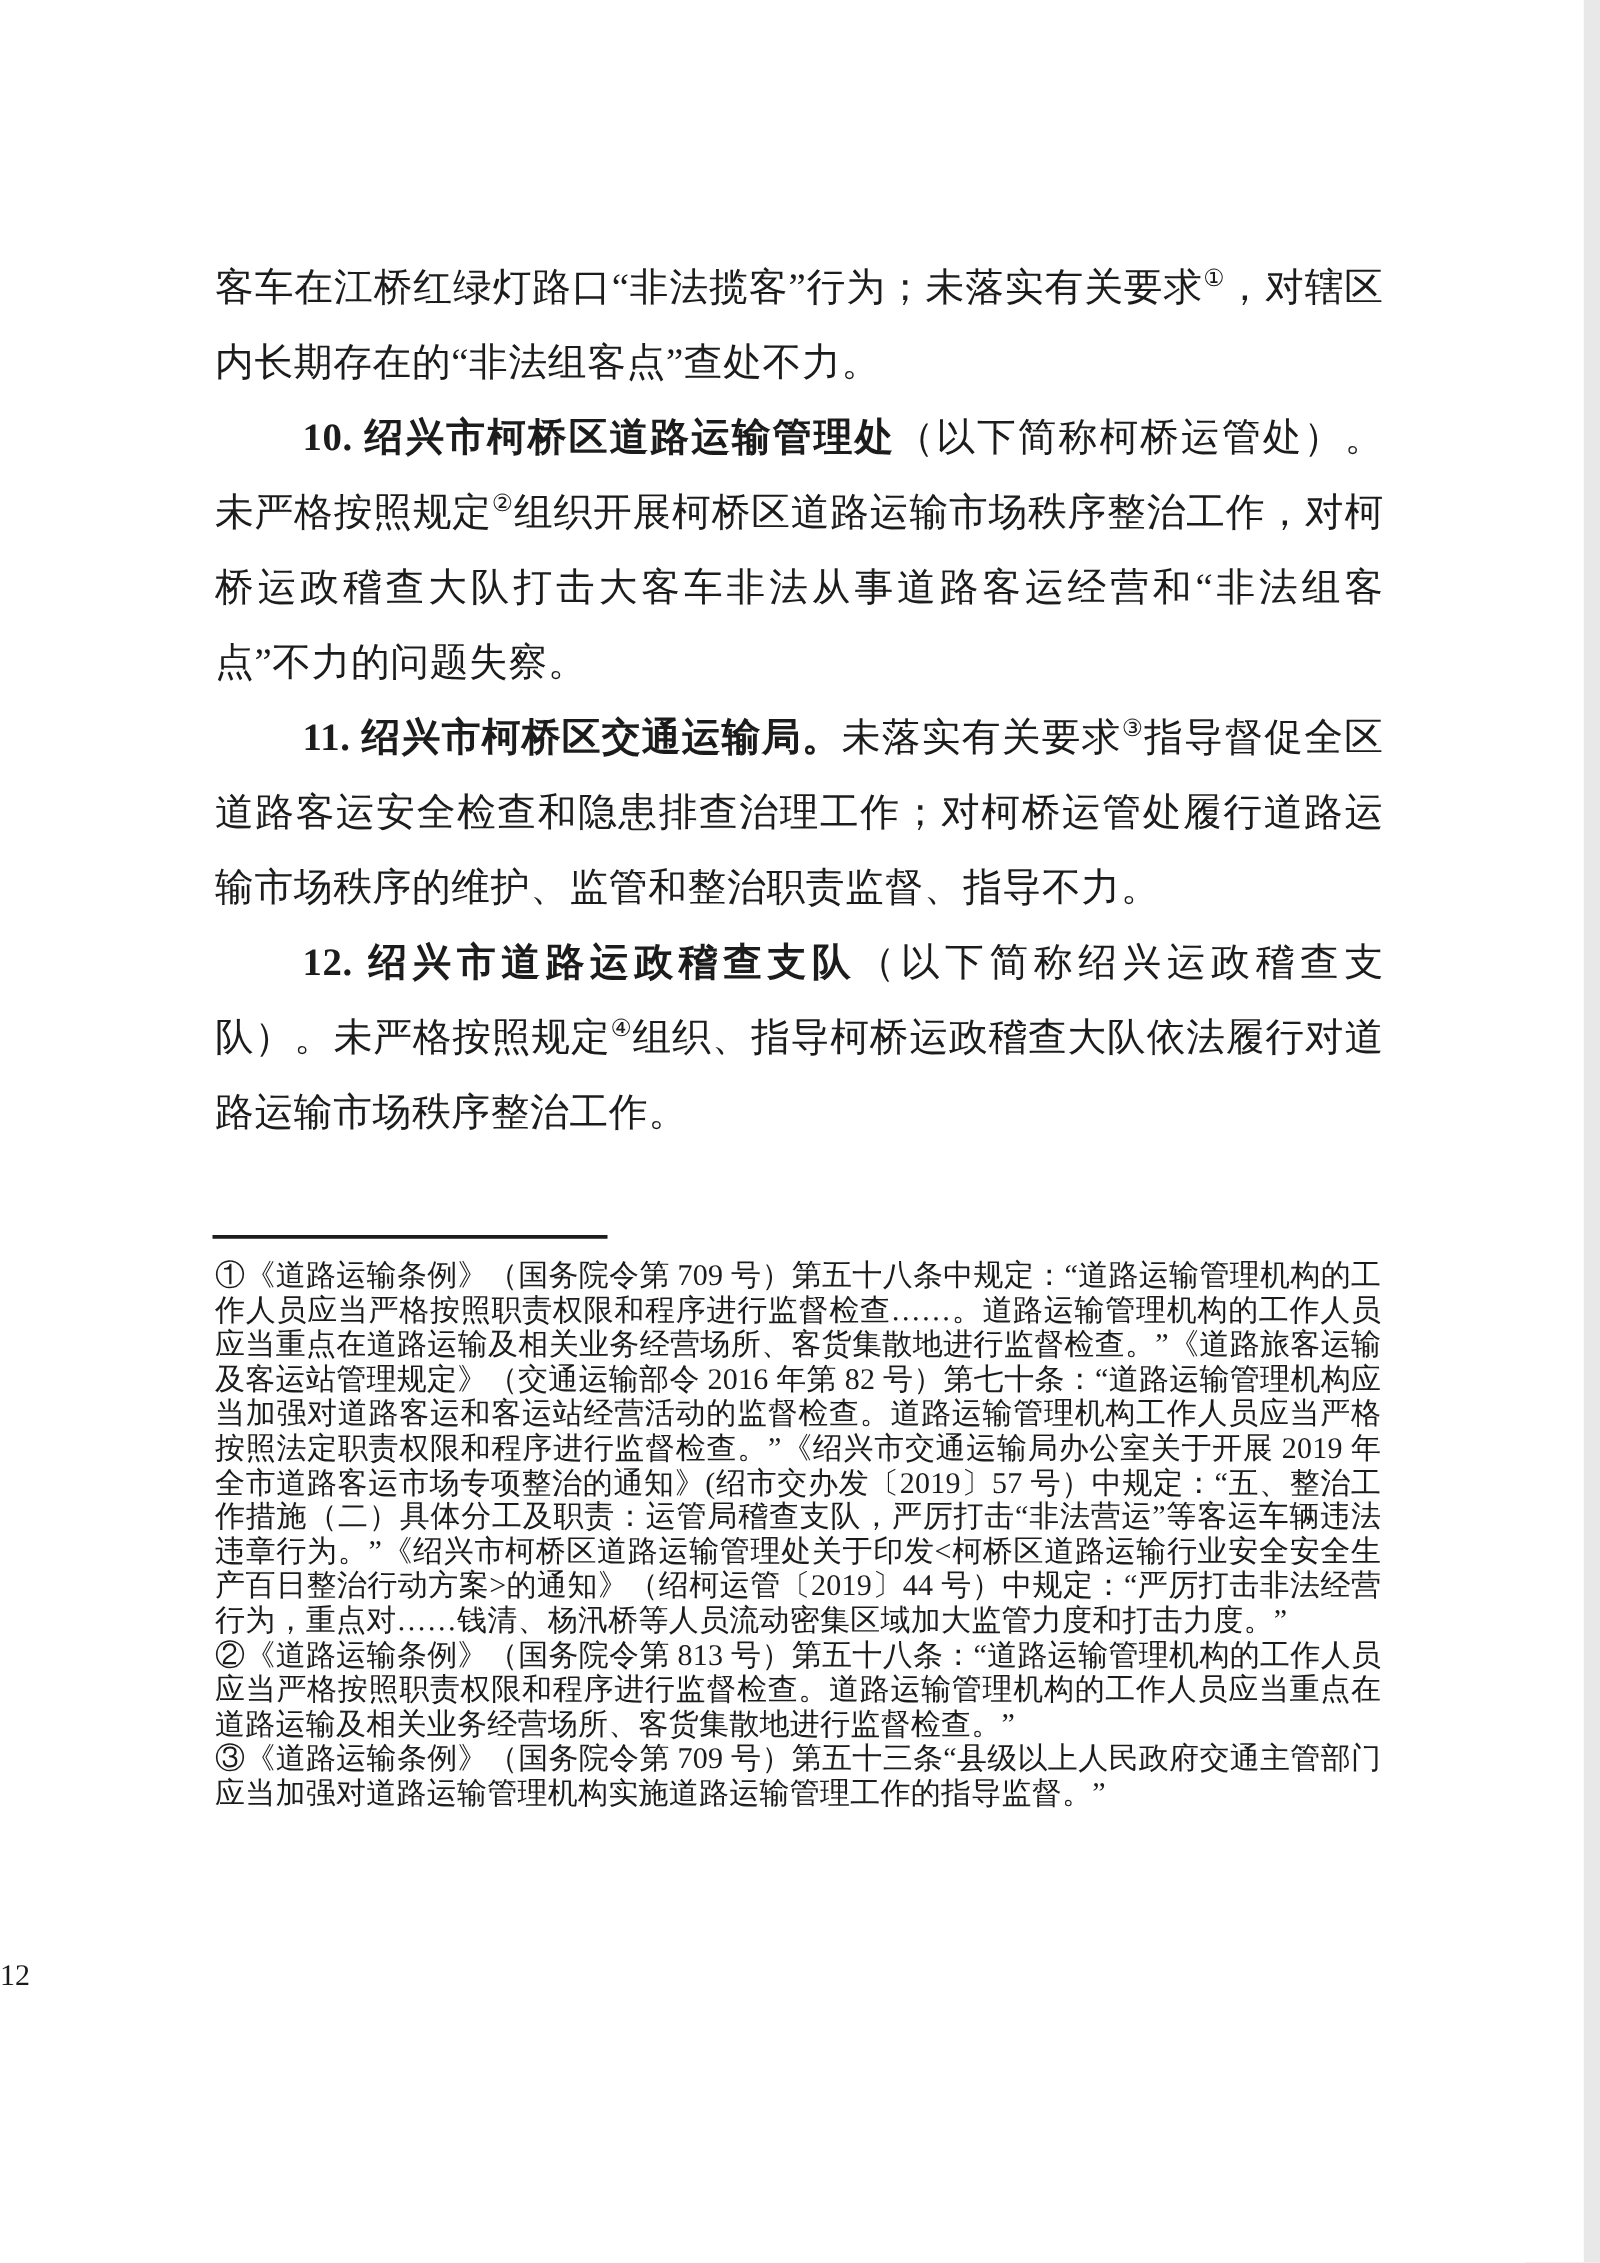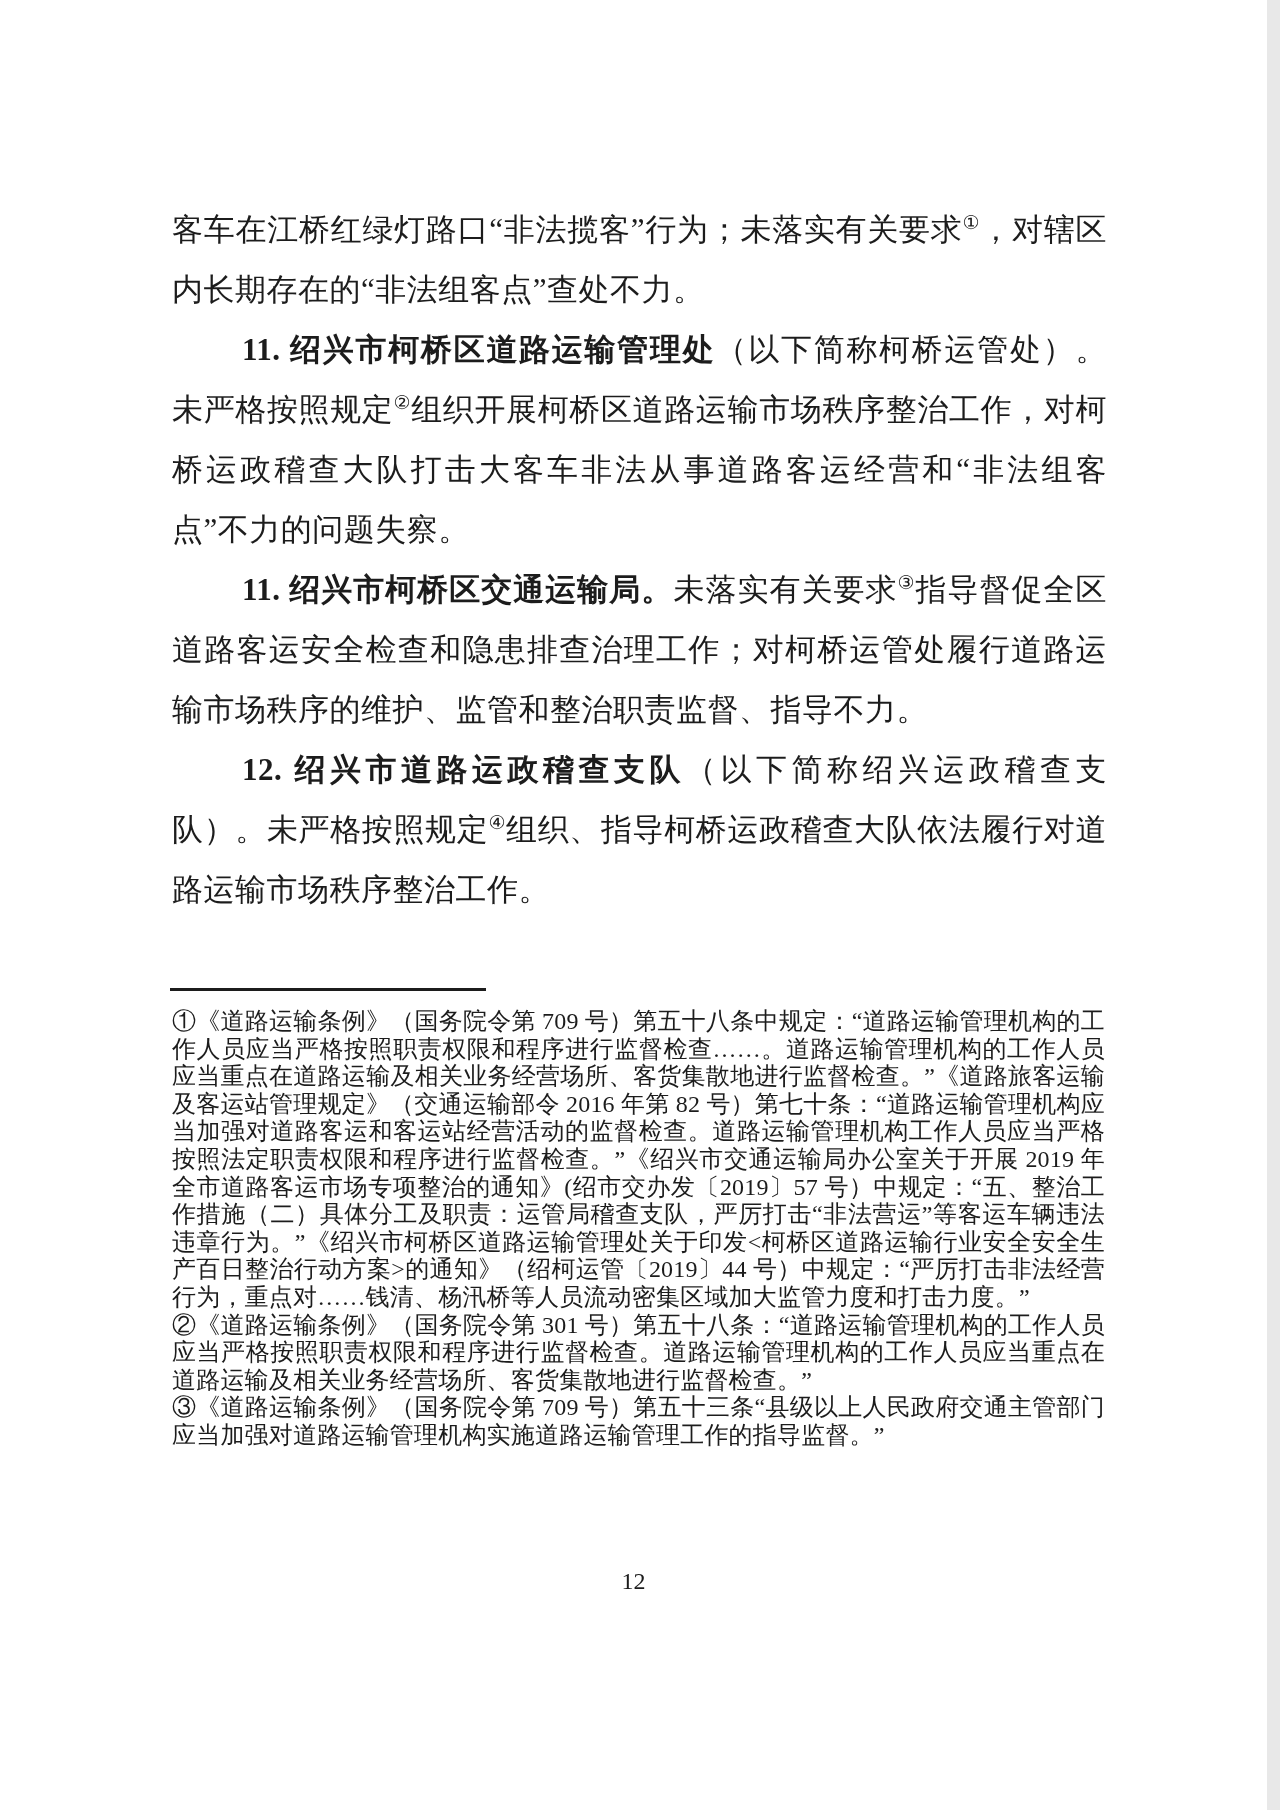--- a/index.html
+++ b/index.html
@@ -47,45 +47,45 @@
     line-height: 27.6px;
     text-align: justify;
     letter-spacing: 0.2px;
   }
   .footnotes p { margin: 0; }
   .page-number {
     position: absolute;
     top: 1568px;
     left: 0;
     width: 100%;
-    text-align: center;
+    text-align: left;
     font-size: 24px;
     color: #1c1c1c;
   }
 </style>
 </head>
 <body>
 
 <div class="page">
 
   <div class="body-text">
 
     <p><span>客车在江桥红绿灯路口“非法揽客”行为；未落实有关要求</span><span class="sup">①</span><span>，对辖区内长期存在的“非法组客点”查处不力。</span></p>
 
-    <p class="p-indent"><span class="heading">11. 绍兴市柯桥区道路运输管理处</span><span>（以下简称柯桥运管处）。未严格按照规定</span><span class="sup">②</span><span>组织开展柯桥区道路运输市场秩序整治工作，对柯桥运政稽查大队打击大客车非法从事道路客运经营和“非法组客点”不力的问题失察。</span></p>
+    <p class="p-indent"><span class="heading">10. 绍兴市柯桥区道路运输管理处</span><span>（以下简称柯桥运管处）。未严格按照规定</span><span class="sup">②</span><span>组织开展柯桥区道路运输市场秩序整治工作，对柯桥运政稽查大队打击大客车非法从事道路客运经营和“非法组客点”不力的问题失察。</span></p>
 
     <p class="p-indent"><span class="heading">11. 绍兴市柯桥区交通运输局。</span><span>未落实有关要求</span><span class="sup">③</span><span>指导督促全区道路客运安全检查和隐患排查治理工作；对柯桥运管处履行道路运输市场秩序的维护、监管和整治职责监督、指导不力。</span></p>
 
     <p class="p-indent"><span class="heading">12. 绍兴市道路运政稽查支队</span><span>（以下简称绍兴运政稽查支队）。未严格按照规定</span><span class="sup">④</span><span>组织、指导柯桥运政稽查大队依法履行对道路运输市场秩序整治工作。</span></p>
 
   </div>
 
   <div class="footnote-rule"></div>
 
   <div class="footnotes">
     <p>①《道路运输条例》（国务院令第 709 号）第五十八条中规定：“道路运输管理机构的工作人员应当严格按照职责权限和程序进行监督检查……。道路运输管理机构的工作人员应当重点在道路运输及相关业务经营场所、客货集散地进行监督检查。”《道路旅客运输及客运站管理规定》（交通运输部令 2016 年第 82 号）第七十条：“道路运输管理机构应当加强对道路客运和客运站经营活动的监督检查。道路运输管理机构工作人员应当严格按照法定职责权限和程序进行监督检查。”《绍兴市交通运输局办公室关于开展 2019 年全市道路客运市场专项整治的通知》(绍市交办发〔2019〕57 号）中规定：“五、整治工作措施（二）具体分工及职责：运管局稽查支队，严厉打击“非法营运”等客运车辆违法违章行为。”《绍兴市柯桥区道路运输管理处关于印发&lt;柯桥区道路运输行业安全安全生产百日整治行动方案&gt;的通知》（绍柯运管〔2019〕44 号）中规定：“严厉打击非法经营行为，重点对……钱清、杨汛桥等人员流动密集区域加大监管力度和打击力度。”</p>
-    <p>②《道路运输条例》（国务院令第 301 号）第五十八条：“道路运输管理机构的工作人员应当严格按照职责权限和程序进行监督检查。道路运输管理机构的工作人员应当重点在道路运输及相关业务经营场所、客货集散地进行监督检查。”</p>
+    <p>②《道路运输条例》（国务院令第 813 号）第五十八条：“道路运输管理机构的工作人员应当严格按照职责权限和程序进行监督检查。道路运输管理机构的工作人员应当重点在道路运输及相关业务经营场所、客货集散地进行监督检查。”</p>
     <p>③《道路运输条例》（国务院令第 709 号）第五十三条“县级以上人民政府交通主管部门应当加强对道路运输管理机构实施道路运输管理工作的指导监督。”</p>
   </div>
 
   <div class="page-number">12</div>
 
 </div>
 
 </body></html>

